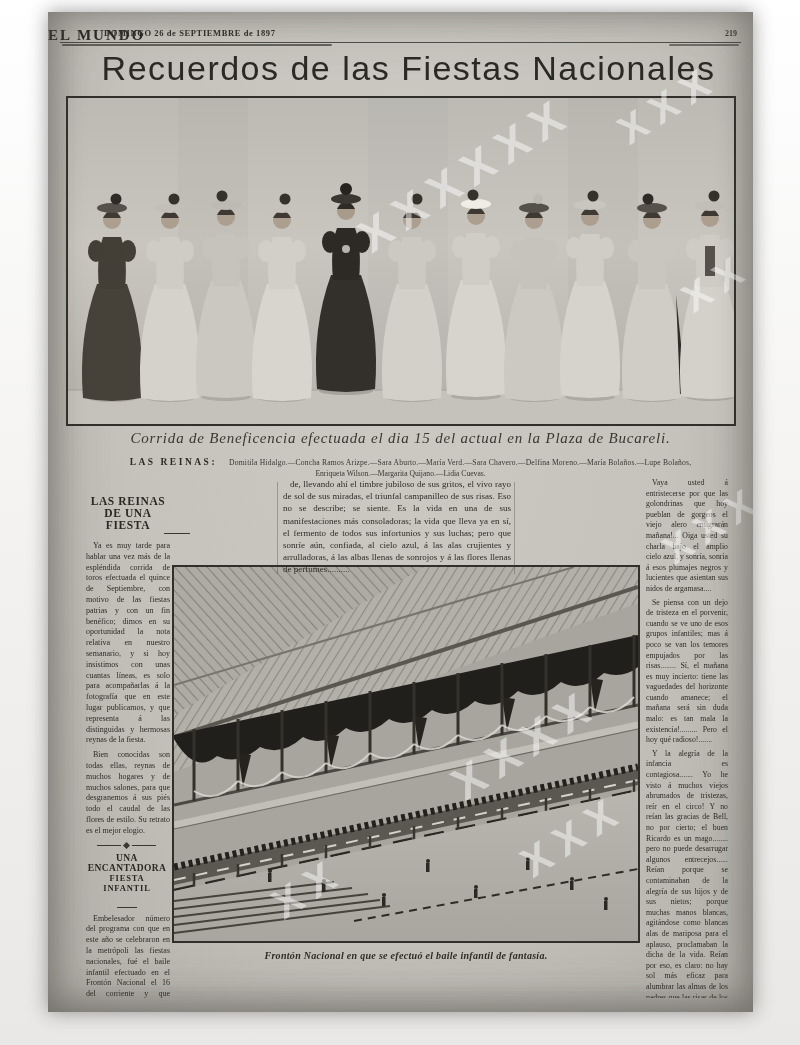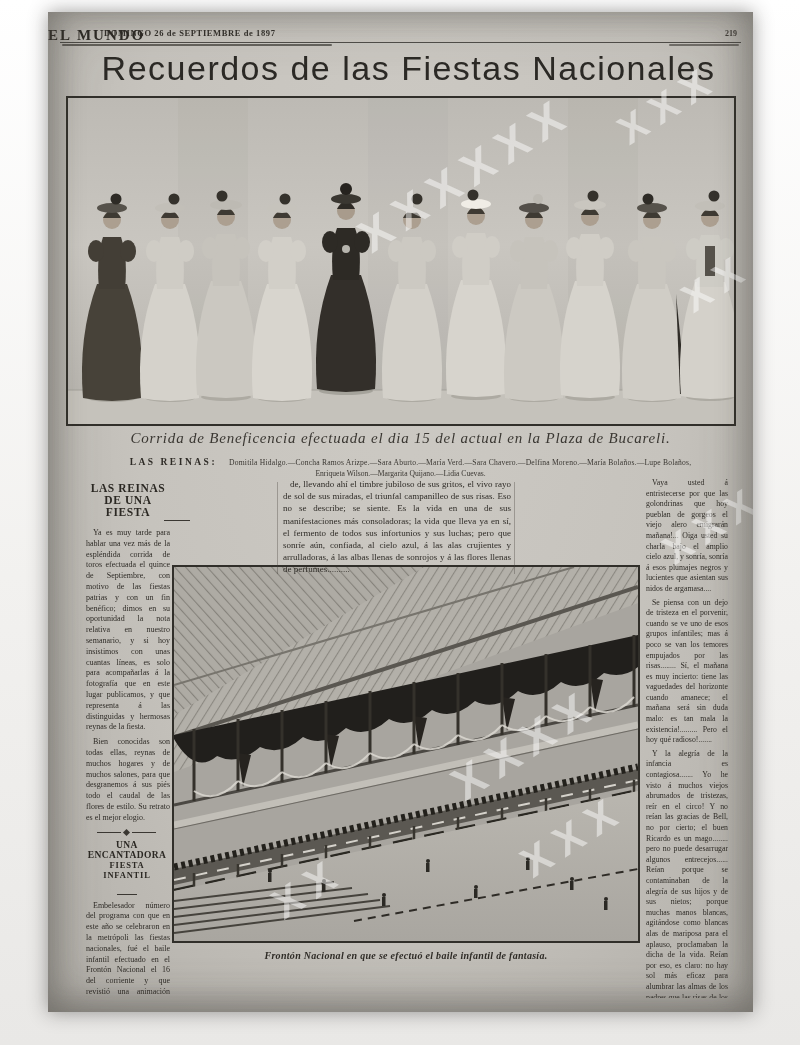--- a/index.html
+++ b/index.html
@@ -42,21 +42,21 @@
   
   .colrule{position:absolute;width:1px;background:rgba(70,64,58,.35);top:470px;height:92px;z-index:2;}
   .col-left{position:absolute;left:38px;top:466px;width:182px;height:520px;overflow:hidden;z-index:2;}
   .col-mid{position:absolute;left:235px;top:466px;width:228px;z-index:2;}
   .col-right{position:absolute;left:472px;top:466px;width:208px;height:520px;overflow:hidden;z-index:2;}
   .spacer-r{float:right;width:98px;height:433px;margin-top:87px;}
   .spacer-l{float:left;width:126px;height:433px;margin-top:87px;}
   .col-left p{margin:0 0 4px 0;font-size:8px;line-height:10.8px;text-align:justify;text-indent:7px;color:#2e2b26;}
   .col-mid p{margin:0;font-size:9px;line-height:12.2px;text-align:justify;text-indent:7px;color:#2e2b26;}
   .col-right p{margin:0 0 3px 0;font-size:7.8px;line-height:10.6px;text-align:justify;text-indent:6px;color:#2e2b26;}
-  .h-left{margin:4px 0 1px 0;text-align:center;font-size:11.5px;font-weight:bold;letter-spacing:.6px;color:#2b2823;}
+  .h-left{margin:17px 0 1px 0;text-align:center;font-size:11.5px;font-weight:bold;letter-spacing:.6px;color:#2b2823;}
   .rule-sm{width:26px;height:1px;background:#3a3732;margin:2px auto 7px auto;}
   .orn{width:80px;display:flex;align-items:center;justify-content:center;margin:6px 0 5px 0;}
   .orn-line{flex:0 0 24px;height:1px;background:#3a3732;}
   .orn-diamond{width:5px;height:5px;background:#3a3732;transform:rotate(45deg);margin:0 3px;}
   .h3a,.h3b{width:82px;text-align:center;font-weight:bold;color:#2b2823;margin:0;}
   .h3a{font-size:9.5px;letter-spacing:.4px;}
   .h3b{font-size:8.5px;letter-spacing:.8px;margin-bottom:14px;}
   .rule-xs{width:20px;height:1px;background:#3a3732;margin:2px 0 6px 31px;}
 
   

